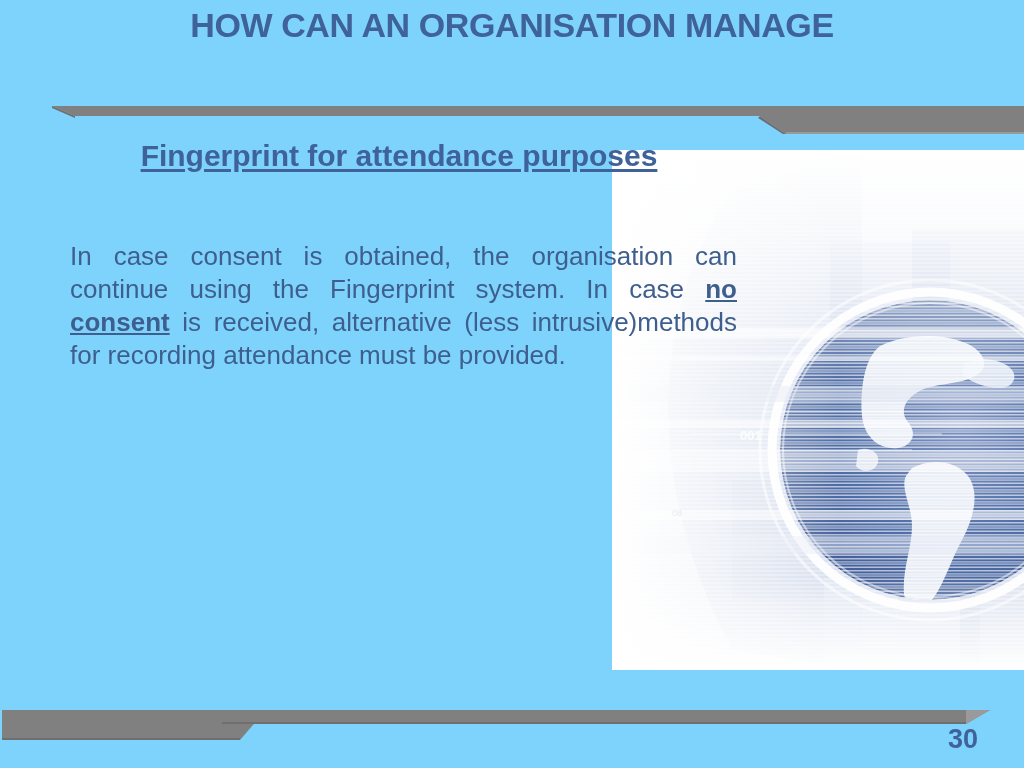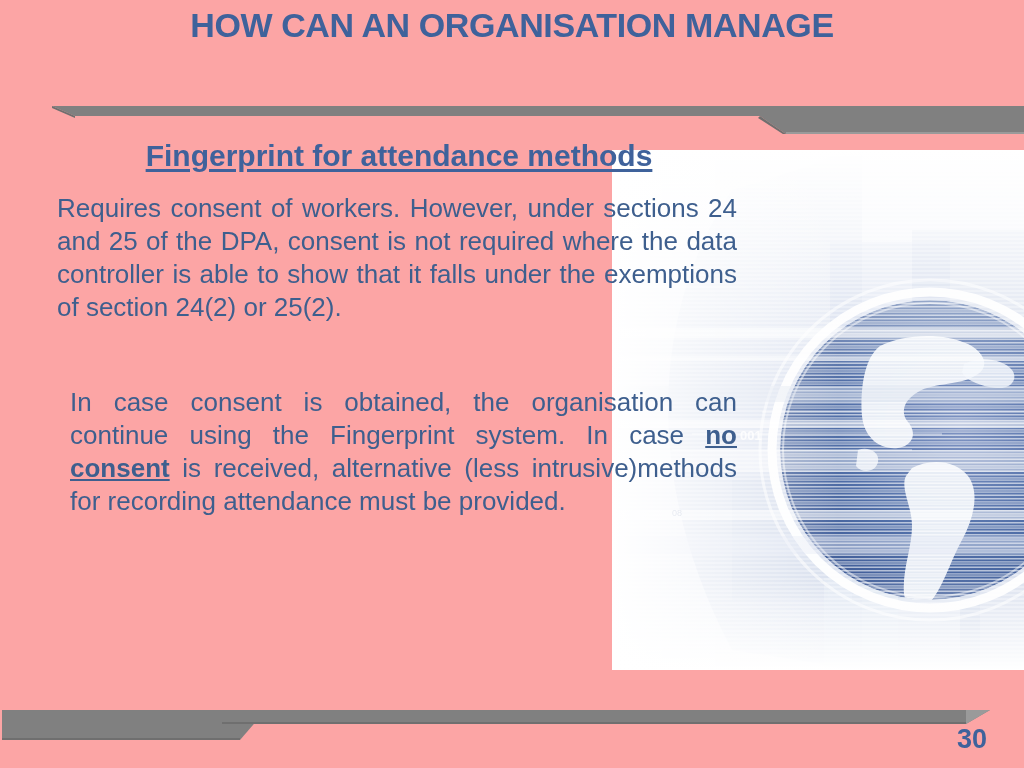--- a/index.html
+++ b/index.html
@@ -9,21 +9,21 @@
   }
   body {
     font-family: "Liberation Sans", sans-serif;
   }
 
   #slide {
     position: relative;
     width: 1024px;
     height: 768px;
     overflow: hidden;
-    background: #fca5a5;
+    background: #7dd3fc;
   }
 
   
   #bg-art {
     position: absolute;
     left: 612px;
     top: 150px;
     width: 412px;
     height: 520px;
     overflow: hidden;
@@ -99,21 +99,21 @@
     text-decoration: underline;
     text-underline-offset: 2px;
   }
 
   
   #page-number {
     position: absolute;
     left: 948px;
     top: 724px;
     width: 48px;
-    text-align: center;
+    text-align: left;
     font-size: 27px;
     font-weight: bold;
     color: #3f629b;
   }
 </style>
 </head>
 <body>
 
 <div id="slide">
 
@@ -225,25 +225,22 @@
 
       <polygon points="52,6 1024,6 1024,34 786,34 760,16 75,16" fill="#808080"></polygon>
       <polygon points="52,6 75,16 75,18 52,8" fill="#6f6f6f"></polygon>
       <polygon points="760,16 786,34 786,36 758,18" fill="#6f6f6f"></polygon>
       <rect x="786" y="32" width="238" height="2" fill="#9a9a9a"></rect>
     </svg>
   </div>
 
   <div id="content">
 
-    <div id="subtitle">Fingerprint for attendance methods</div>
-
-    <p class="para first">
-      <span>Requires consent of workers. However, under sections 24 and 25 of the DPA, consent is not required where the data controller is able to show that it falls under the exemptions of section 24(2) or 25(2).</span>
-    </p>
+    <div id="subtitle">Fingerprint for attendance purposes</div>
+
 
     <p class="para second">
       <span>In case consent is obtained, the organisation can continue using the Fingerprint system. In case </span><span class="bold-underline">no consent</span><span> is received, alternative (less intrusive)methods for recording attendance must be provided.</span>
     </p>
 
   </div>
 
   <div id="bottom-band">
     <svg viewBox="0 0 1024 44" preserveAspectRatio="none" width="1024" height="44" aria-hidden="true">
 

